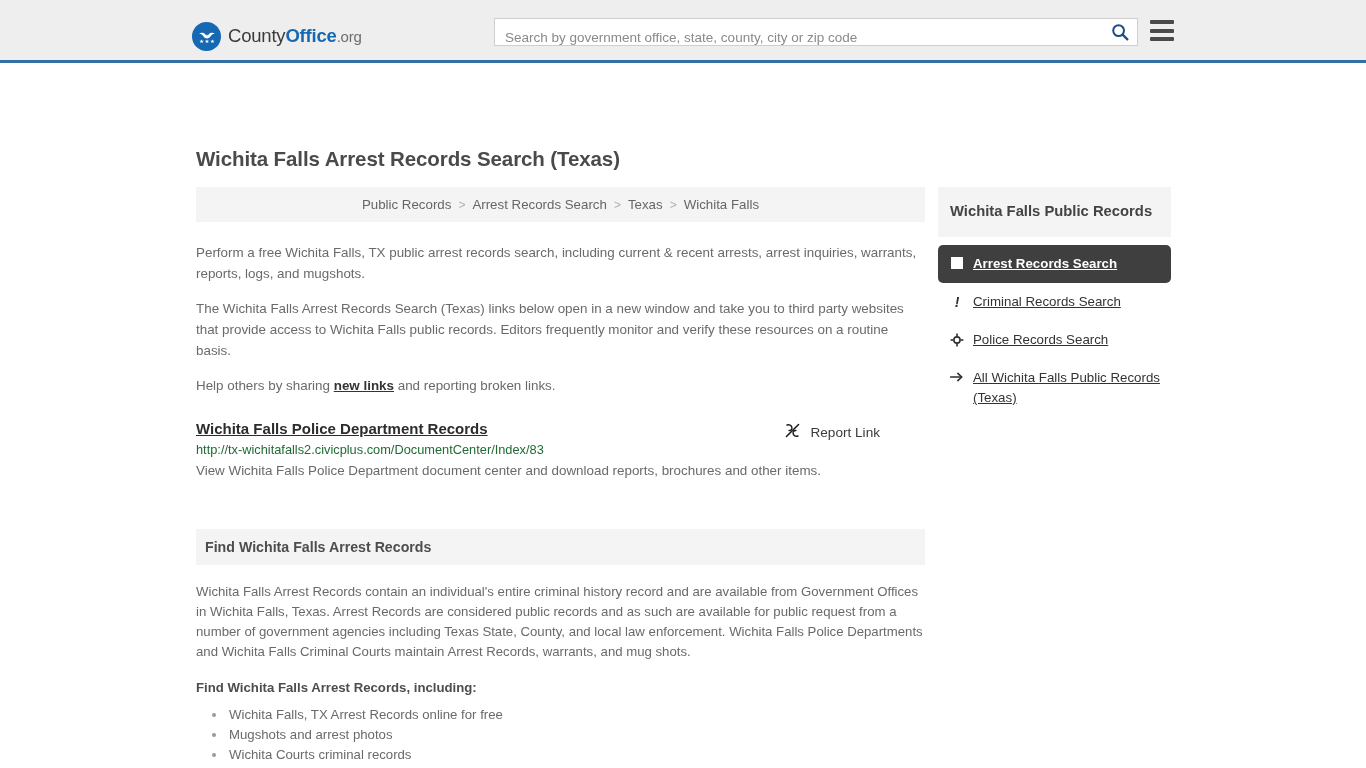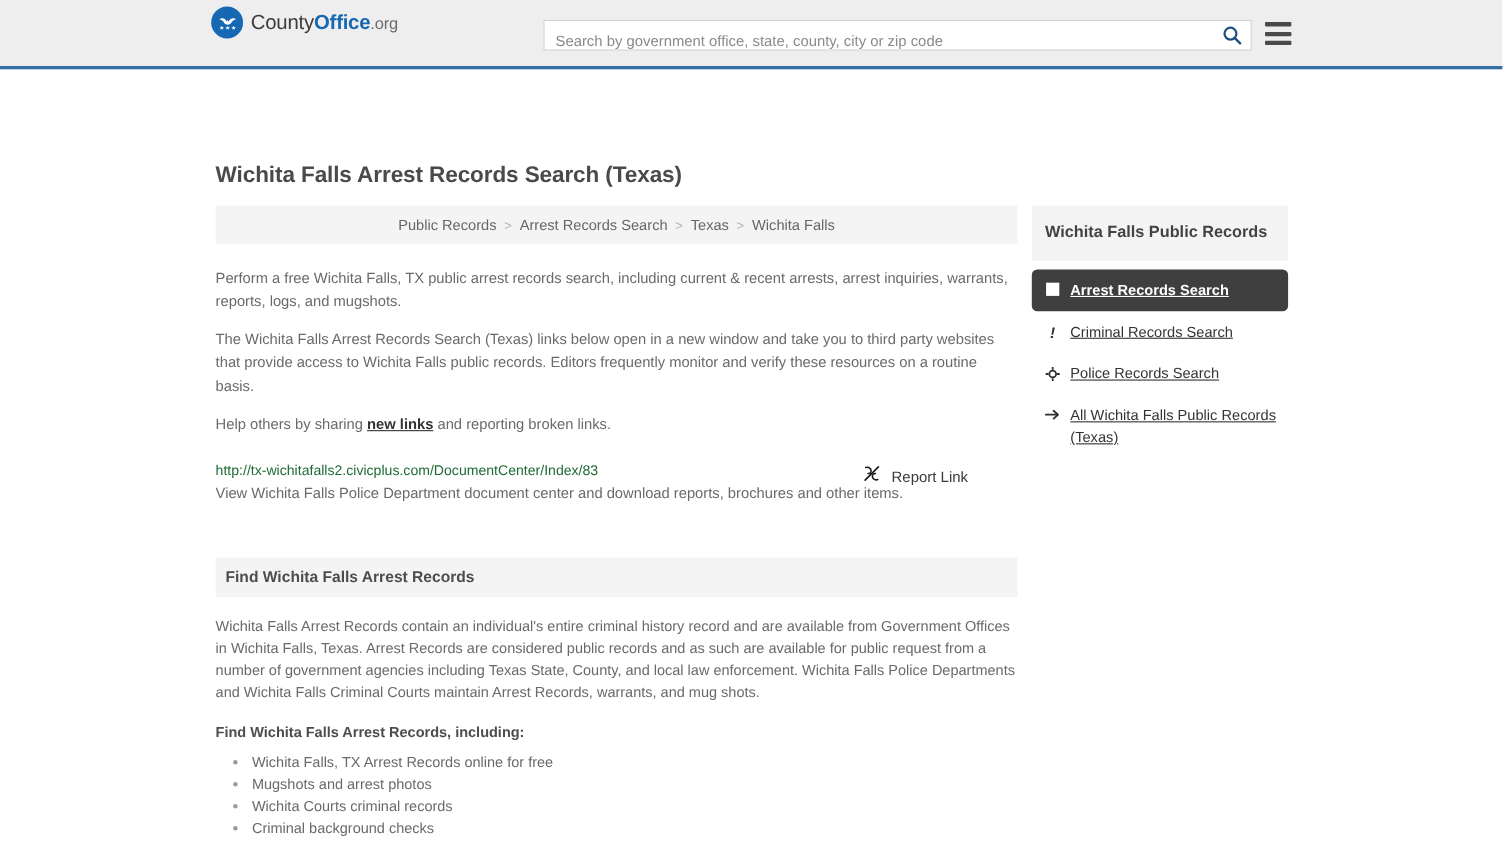--- a/index.html
+++ b/index.html
@@ -20,21 +20,21 @@
     border-bottom: 3px solid #3470a3;
   }
   #header-inner {
     position: relative;
     width: 1366px;
     height: 60px;
   }
   #brand {
     position: absolute;
     left: 192px;
-    top: 6px;
+    top: 22px;
     display: flex;
     align-items: center;
     gap: 7px;
     text-decoration: none;
   }
   #logo-mark {
     width: 29px; height: 29px;
     border-radius: 50%;
     background: #1668b3;
     display: flex;
@@ -353,20 +353,21 @@
       <a href="#">Texas</a>
       <span class="crumb-sep">&gt;</span>
       <span class="crumb-current">Wichita Falls</span>
     </nav>
 
     <p id="p-intro" class="body-p">Perform a free Wichita Falls, TX public arrest records search, including current &amp; recent arrests, arrest inquiries, warrants, reports, logs, and mugshots.</p>
     <p class="body-p">The Wichita Falls Arrest Records Search (Texas) links below open in a new window and take you to third party websites that provide access to Wichita Falls public records. Editors frequently monitor and verify these resources on a routine basis.</p>
     <p class="body-p"><span>Help others by sharing </span><a href="#" class="inline-link">new links</a><span> and reporting broken links.</span></p>
 
     <div id="result-block">
+      <a href="#" id="result-title">Wichita Falls Police Department Records</a>
       <div id="report-link">
         <span>
           <svg width="17" height="17" viewBox="0 0 18 18" aria-hidden="true">
             <path d="M3.2 3.2 C5.6 2.4 7.8 3.6 8.3 5.6 C8.8 7.6 7.4 9.2 5.4 9.0" fill="none" stroke="#1a1a1a" stroke-width="1.5" stroke-linecap="round"></path>
             <path d="M14.8 14.8 C12.4 15.6 10.2 14.4 9.7 12.4 C9.2 10.4 10.6 8.8 12.6 9.0" fill="none" stroke="#1a1a1a" stroke-width="1.5" stroke-linecap="round"></path>
             <line x1="2.6" y1="15.4" x2="15.4" y2="2.6" stroke="#1a1a1a" stroke-width="1.6" stroke-linecap="round"></line>
           </svg>
         </span>
         <span id="report-link-label">Report Link</span>
       </div>

